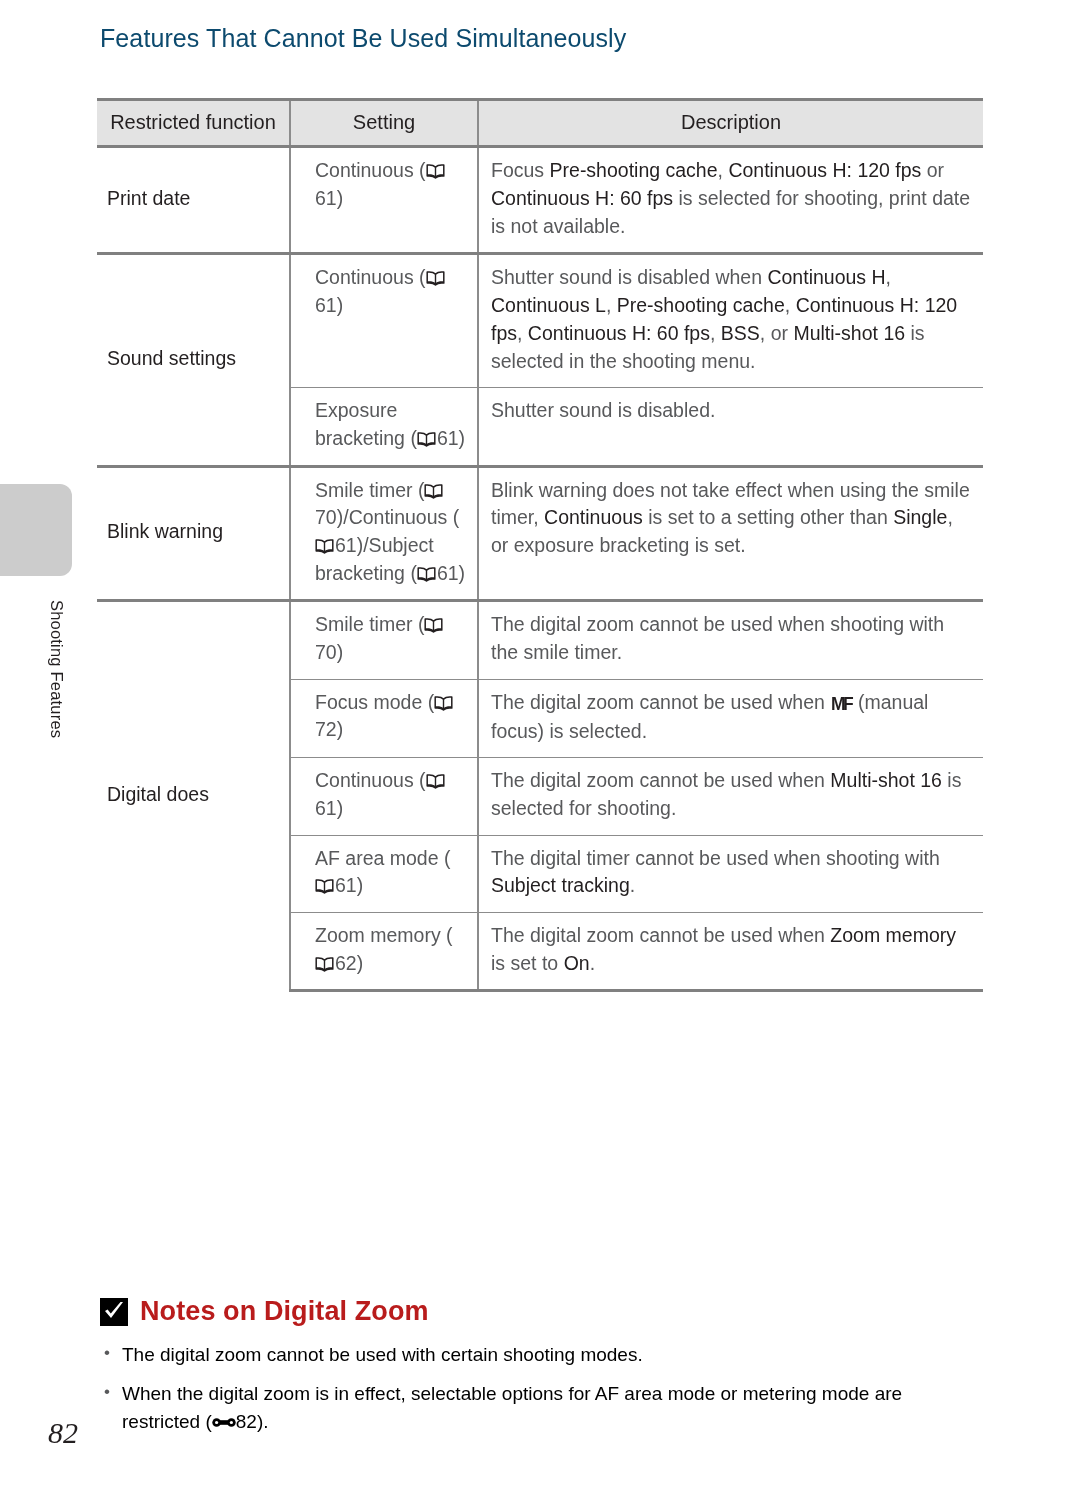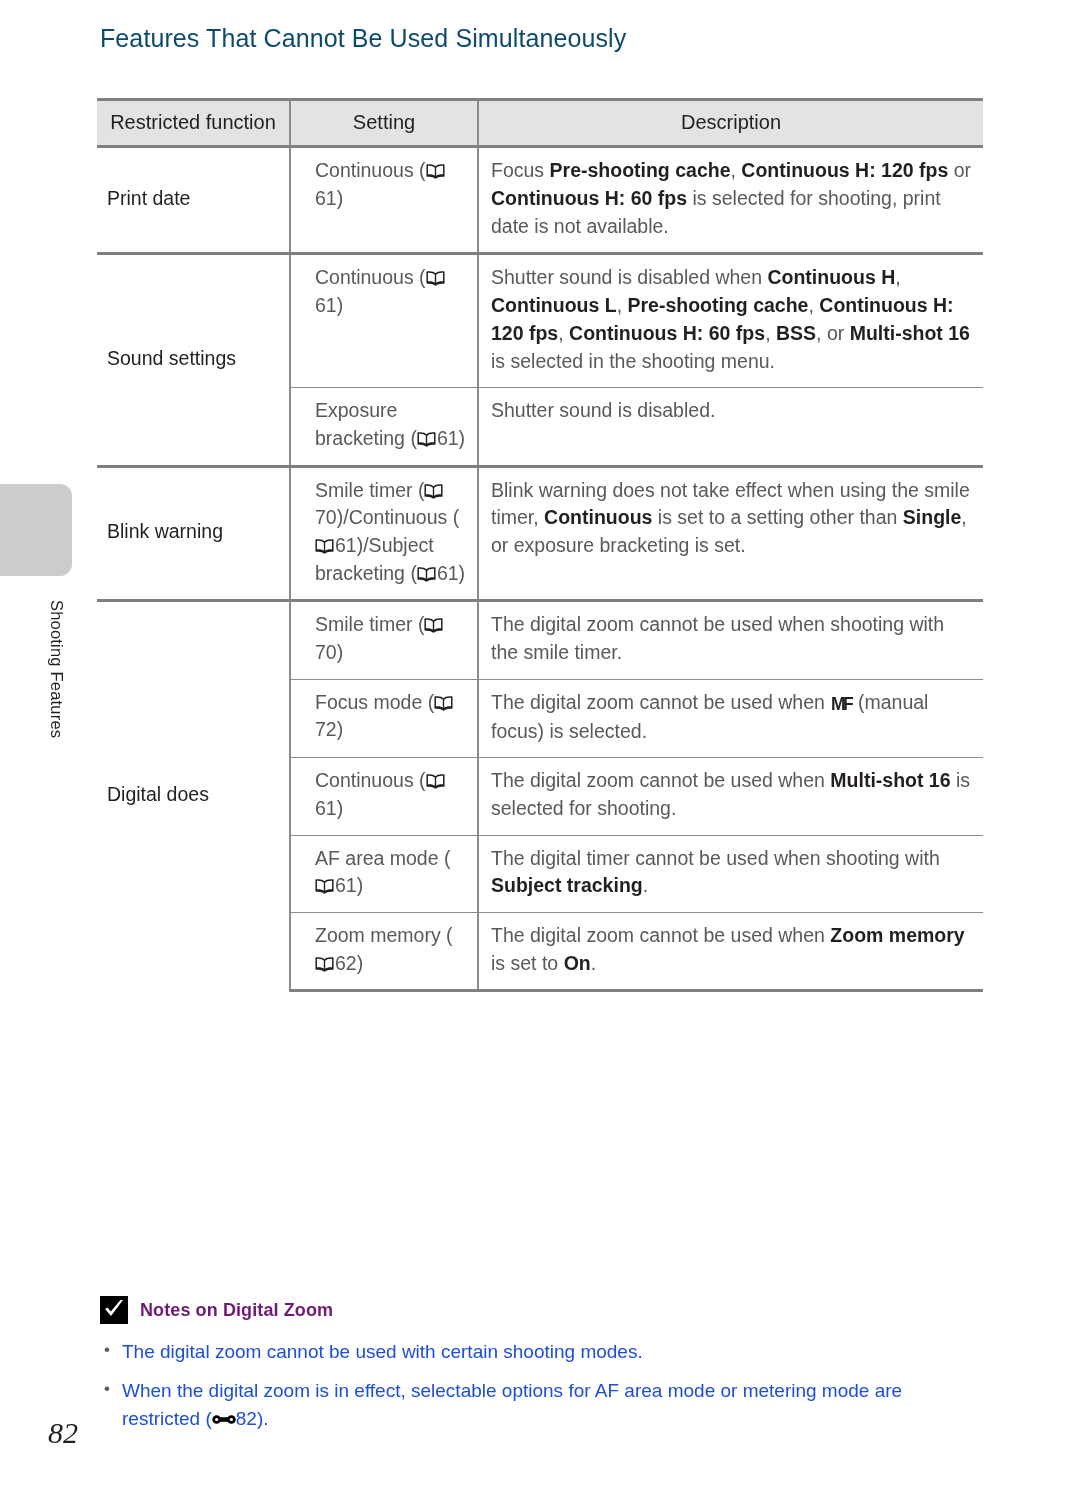--- a/index.html
+++ b/index.html
@@ -105,21 +105,21 @@
     text-align: left;
     color: #231f20;
     padding-left: 10px;
   }
   
   tr.grp > td, tr.grp > th { border-top: 3px solid #808080; }
   
   tr.sub > td { border-top: 1.5px solid #8c8c8c; }
   tr.last-row > td { border-bottom: 3px solid #808080; }
 
-  b { color: #231f20; font-weight: bold; }
+  b { color: #231f20; font-weight: normal; }
 
   
   .bookicon {
     display: inline-block;
     width: 19px;
     height: 15px;
     position: relative;
     vertical-align: -2px;
     margin: 0 1px 0 0;
   }
@@ -160,37 +160,37 @@
   .check-badge {
     width: 28px;
     height: 28px;
     background: #000000;
     display: inline-block;
     position: relative;
     flex: 0 0 auto;
   }
   .check-badge svg { display:block; }
   .notes-title {
-    font-size: 18px;
+    font-size: 27px;
     font-weight: bold;
-    color: #701a75;
+    color: #b91c1c;
     letter-spacing: 0.1px;
   }
   ul.note-list {
     list-style: none;
     margin: 0;
     padding: 0;
   }
   ul.note-list li {
     position: relative;
     padding-left: 22px;
     margin-bottom: 10px;
     font-size: 19px;
     line-height: 1.5;
-    color: #1d4ed8;
+    color: #000000;
   }
   ul.note-list li::before {
     content: "\2022";
     position: absolute;
     left: 4px;
     top: -1px;
     font-size: 17px;
     color: #58595b;
   }
 </style>

